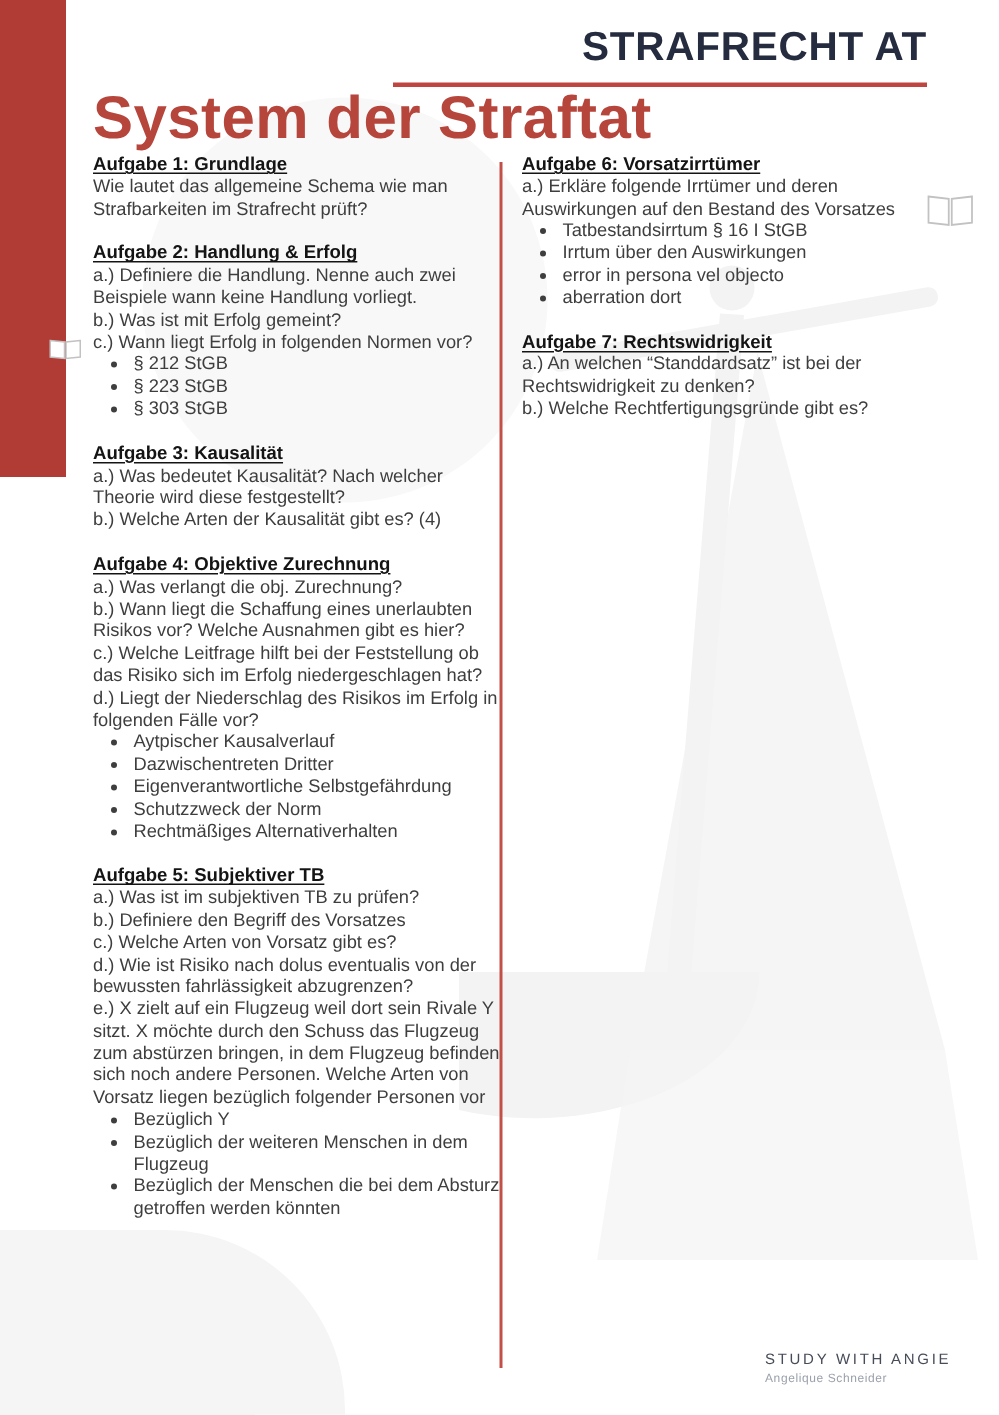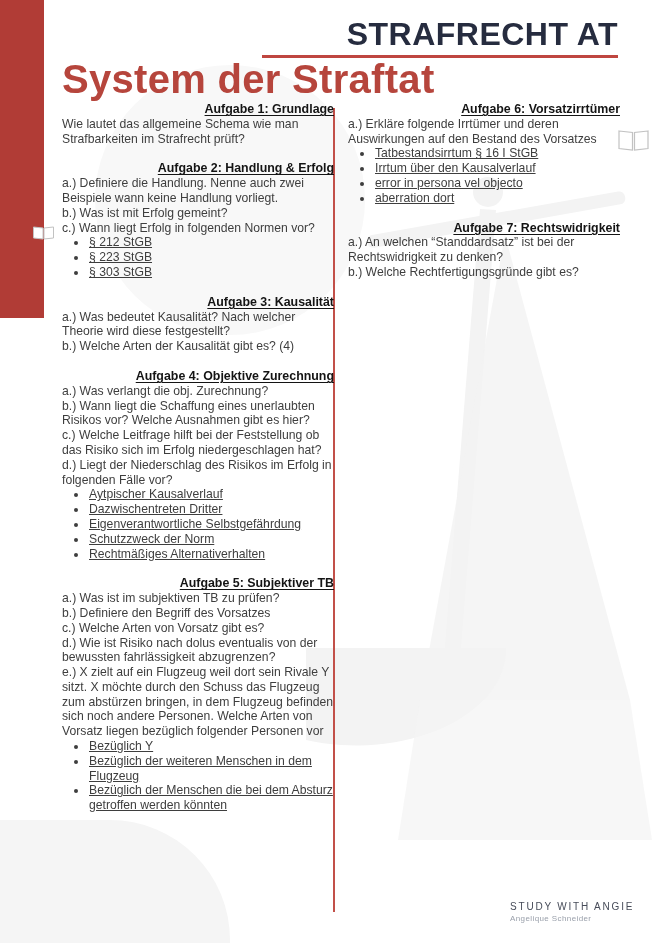--- a/index.html
+++ b/index.html
@@ -20,21 +20,21 @@
   }
   .watermark{
     position:absolute;left:300px;top:140px;z-index:0;
   }
   
   .side-bar{
     position:absolute;left:0;top:0;width:44px;height:318px;z-index:2;
   }
   .brand{
     position:absolute;top:16px;right:48px;z-index:3;
-    font-size:32px;font-weight:800;letter-spacing:0.5px;
+    font-size:27px;font-weight:800;letter-spacing:0.5px;
   }
   .brand-rule{
     position:absolute;top:55px;left:262px;width:356px;height:3px;z-index:3;
   }
   .page-title{
     position:absolute;top:57px;left:62px;z-index:3;
     font-size:40px;font-weight:800;letter-spacing:0.3px;
   }
   
   .col{
@@ -42,25 +42,25 @@
     font-size:12.2px;line-height:14.8px;color:#3e3e3e;
   }
   .col-left{left:62px;}
   .col-right{left:348px;}
   .divider{
     position:absolute;left:333px;top:108px;width:2px;height:804px;z-index:2;
   }
   section.task{margin:0 0 15px 0;}
   .task-heading{
     margin:0;font-size:12.4px;line-height:14.8px;font-weight:700;color:#141414;
-    text-decoration:underline;text-decoration-thickness:1.2px;text-underline-offset:2px;text-align:right;
+    text-decoration:underline;text-decoration-thickness:1.2px;text-underline-offset:2px;
   }
   .task-line{margin:0;}
   ul.task-bullets{margin:0;padding:0 0 0 26px;}
-  ul.task-bullets li{margin:0;padding-left:1px;text-decoration:underline;}
+  ul.task-bullets li{margin:0;padding-left:1px;}
   
   .book-icon-left{position:absolute;left:32px;top:224px;z-index:4;}
   .book-icon-right{position:absolute;left:617px;top:127px;z-index:4;}
   
   .footer{position:absolute;left:510px;top:901px;z-index:3;}
   .footer-brand{
     font-size:10px;letter-spacing:1.8px;color:#474c59;font-weight:400;
   }
   .footer-author{
     margin-top:2px;font-size:8px;letter-spacing:0.4px;color:#9aa0ab;
@@ -150,21 +150,21 @@
       </ul>
     </section>
   </div>
 <div class="divider" style="background:#c25049"></div>
 <div class="col col-right" id="col-right">
     <section class="task">
       <h3 class="task-heading">Aufgabe 6: Vorsatzirrtümer</h3>
       <p class="task-line">a.) Erkläre folgende Irrtümer und deren Auswirkungen auf den Bestand des Vorsatzes</p>
       <ul class="task-bullets">
         <li>Tatbestandsirrtum § 16 I StGB</li>
-        <li>Irrtum über den Kausalverlauf</li>
+        <li>Irrtum über den Auswirkungen</li>
         <li>error in persona vel objecto</li>
         <li>aberration dort</li>
       </ul>
     </section>
     <section class="task">
       <h3 class="task-heading">Aufgabe 7: Rechtswidrigkeit</h3>
       <p class="task-line">a.) An welchen  “Standdardsatz” ist bei der Rechtswidrigkeit zu denken?</p>
       <p class="task-line">b.) Welche Rechtfertigungsgründe gibt es?</p>
     </section>
   </div>

